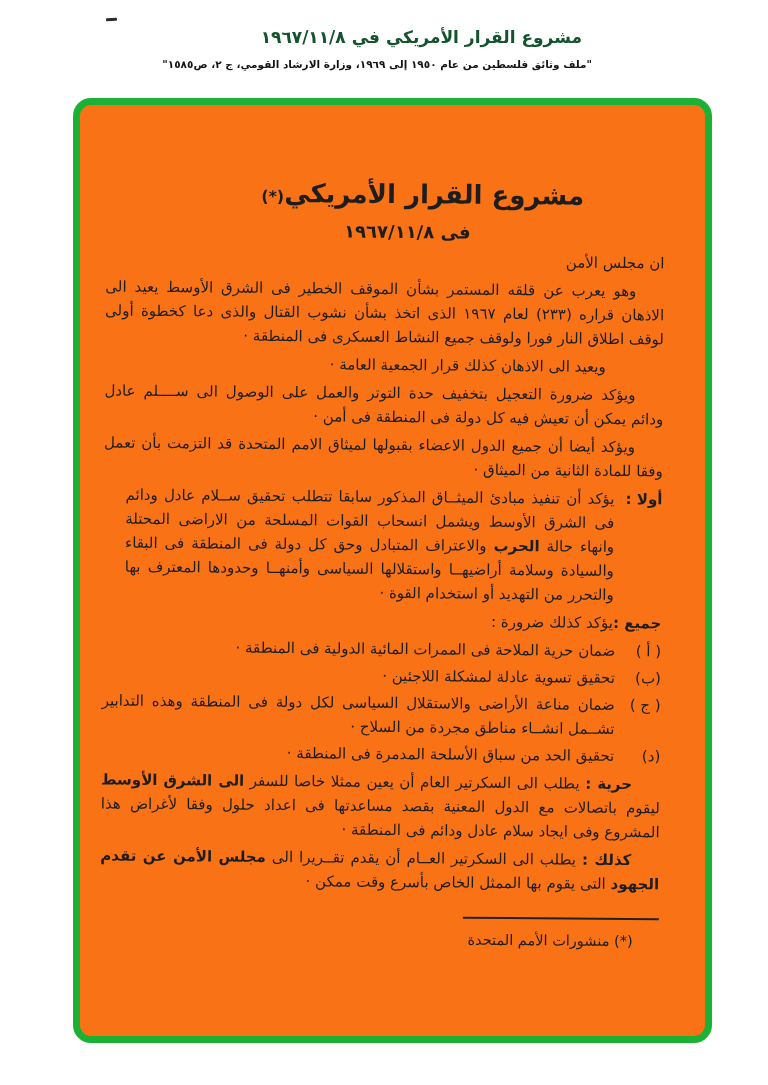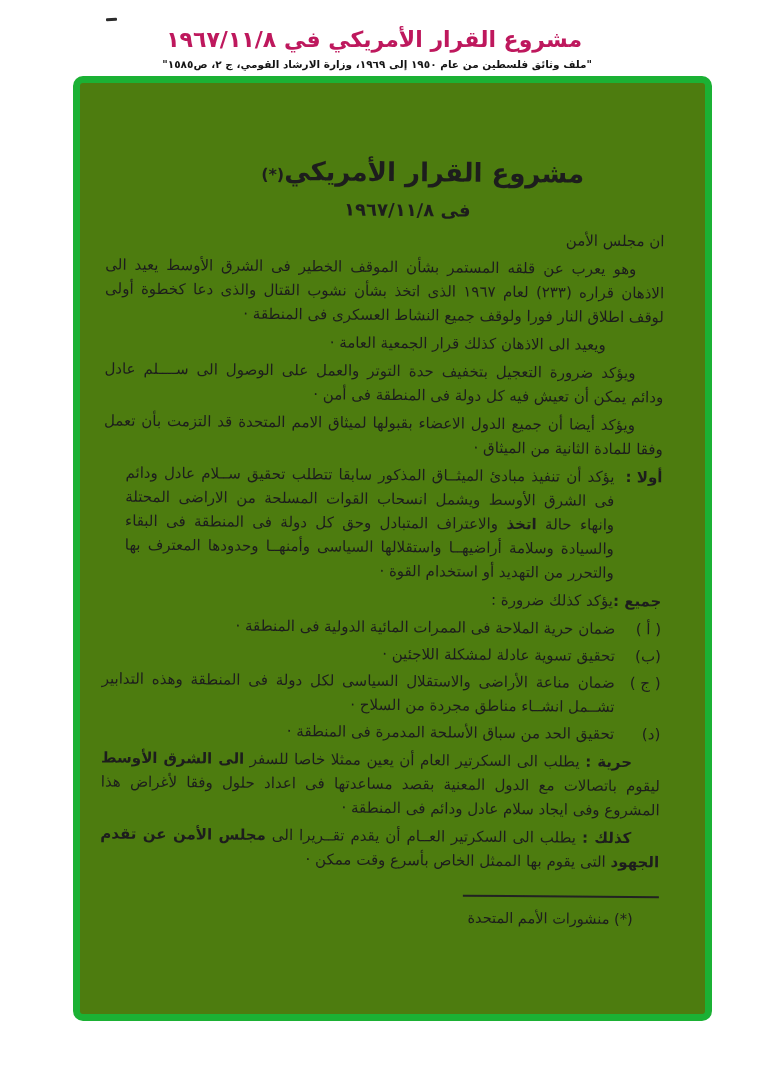--- a/index.html
+++ b/index.html
@@ -3,24 +3,24 @@
 <meta charset="utf-8">
 <style>
   html,body{margin:0;padding:0;}
   body{
     width:768px;height:1085px;background:#ffffff;position:relative;overflow:hidden;
     font-family:"DejaVu Sans",sans-serif;color:#1c1c1c;
   }
   
   .artifact-dash{position:absolute;left:106px;top:18px;width:11px;height:3px;background:#2b2b2b;border-radius:1px;transform:rotate(-2deg);}
   
-  .hdr-title{position:absolute;top:27px;right:186px;direction:rtl;font-weight:bold;font-size:22px;color:#be185d;letter-spacing:0;white-space:nowrap;}
+  .hdr-title{position:absolute;top:27px;right:186px;direction:rtl;font-weight:bold;font-size:17px;color:#14532d;letter-spacing:0;white-space:nowrap;}
   .hdr-sub{position:absolute;top:58px;right:176px;direction:rtl;font-weight:bold;font-size:10.5px;color:#141414;white-space:nowrap;}
   
-  .frame{position:absolute;left:73px;top:76px;width:625px;height:931px;border:7px solid #1bb134;border-radius:10px;background:#4d7c0f;overflow:hidden;}
+  .frame{position:absolute;left:73px;top:98px;width:625px;height:931px;border:7px solid #1bb134;border-radius:18px;background:#f97316;overflow:hidden;}
   
   .scan{
     direction:rtl;text-align:right;font-size:15px;line-height:24px;color:#1d1d1d;
     padding:70px 42px 0 24px;transform:rotate(.5deg);transform-origin:50% 40%;
   }
   .doc-title{margin:0;text-align:center;transform:translateX(37px);font-size:26px;font-weight:bold;line-height:38px;white-space:nowrap;}
   .doc-title .fn-marker{font-size:16px;font-weight:bold;}
   .doc-date{text-align:center;transform:translateX(22px);font-weight:bold;font-size:18px;line-height:26px;margin-top:2px;}
   .opening{margin:17px 0 0 0;}
   p.para{margin:4px 0;text-align:justify;}
@@ -56,21 +56,21 @@
 
     <p class="para opening">ان مجلس الأمن</p>
 
     <p class="para ind">وهو يعرب عن قلقه المستمر بشأن الموقف الخطير فى الشرق الأوسط يعيد الى الاذهان قراره (٢٣٣) لعام ١٩٦٧ الذى اتخذ بشأن نشوب القتال والذى دعا كخطوة أولى لوقف اطلاق النار فورا ولوقف جميع النشاط العسكرى فى المنطقة ·</p>
     <p class="para ind2">ويعيد الى الاذهان كذلك قرار الجمعية العامة ·</p>
     <p class="para ind">ويؤكد ضرورة التعجيل بتخفيف حدة التوتر والعمل على الوصول الى ســــلم عادل ودائم يمكن أن تعيش فيه كل دولة فى المنطقة فى أمن ·</p>
     <p class="para ind">ويؤكد أيضا أن جميع الدول الاعضاء بقبولها لميثاق الامم المتحدة قد التزمت بأن تعمل وفقا للمادة الثانية من الميثاق ·</p>
 
     <div class="clause">
       <span class="clabel">أولا :</span>
-      <span class="cbody"><span>يؤكد أن تنفيذ مبادئ الميثــاق المذكور سابقا تتطلب تحقيق ســلام عادل ودائم فى الشرق الأوسط ويشمل انسحاب القوات المسلحة من الاراضى المحتلة وانهاء حالة </span><b>اتخذ</b><span> والاعتراف المتبادل وحق كل دولة فى المنطقة فى البقاء والسيادة وسلامة أراضيهــا واستقلالها السياسى وأمنهــا وحدودها المعترف بها والتحرر من التهديد أو استخدام القوة ·</span></span>
+      <span class="cbody"><span>يؤكد أن تنفيذ مبادئ الميثــاق المذكور سابقا تتطلب تحقيق ســلام عادل ودائم فى الشرق الأوسط ويشمل انسحاب القوات المسلحة من الاراضى المحتلة وانهاء حالة </span><b>الحرب</b><span> والاعتراف المتبادل وحق كل دولة فى المنطقة فى البقاء والسيادة وسلامة أراضيهــا واستقلالها السياسى وأمنهــا وحدودها المعترف بها والتحرر من التهديد أو استخدام القوة ·</span></span>
     </div>
 
     <div class="clause">
       <span class="clabel">جميع :</span>
       <span class="cbody">يؤكد كذلك ضرورة :</span>
     </div>
 
     <div class="item">
       <span class="imarker">( أ )</span>
       <span class="itext">ضمان حرية الملاحة فى الممرات المائية الدولية فى المنطقة ·</span>

